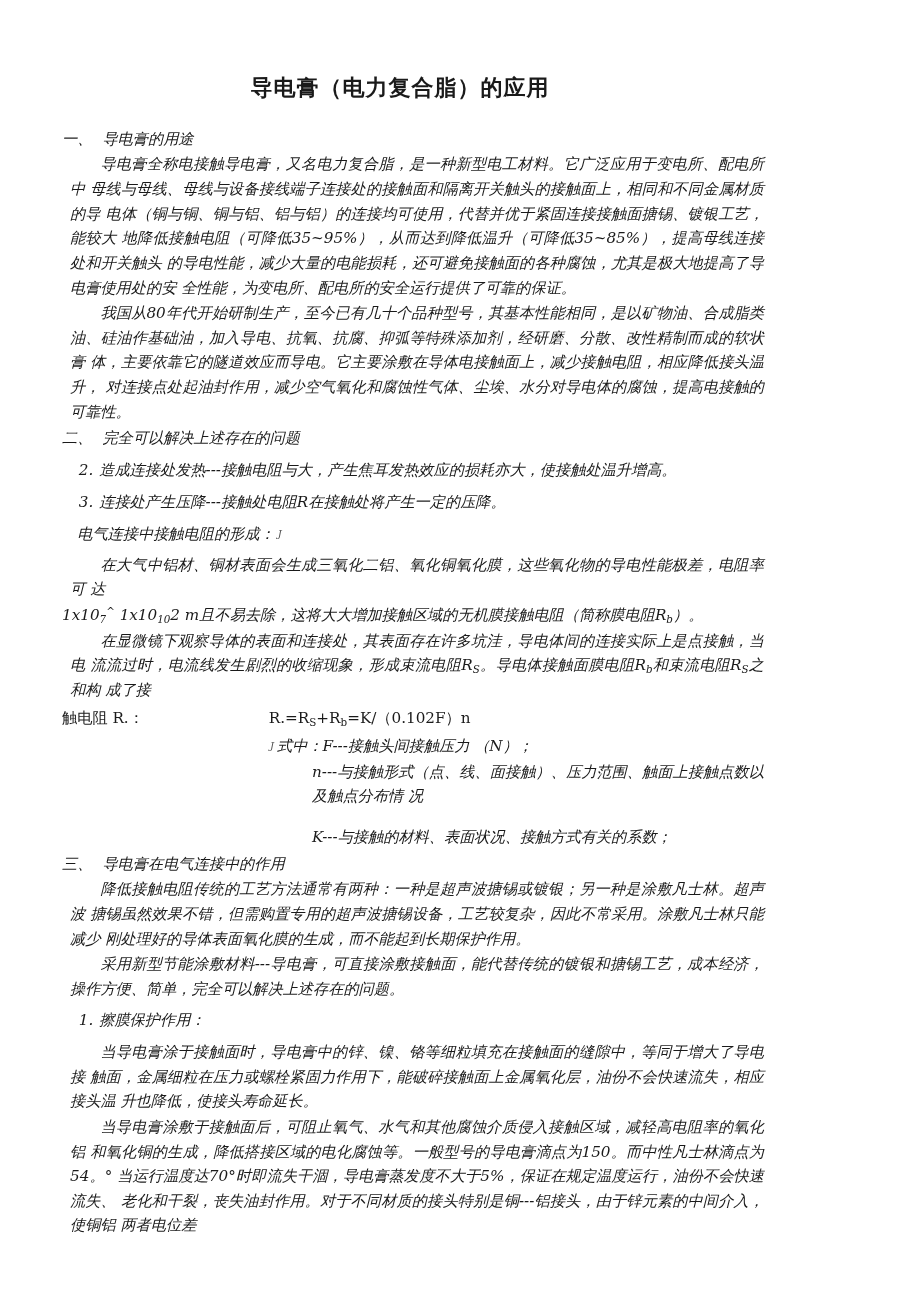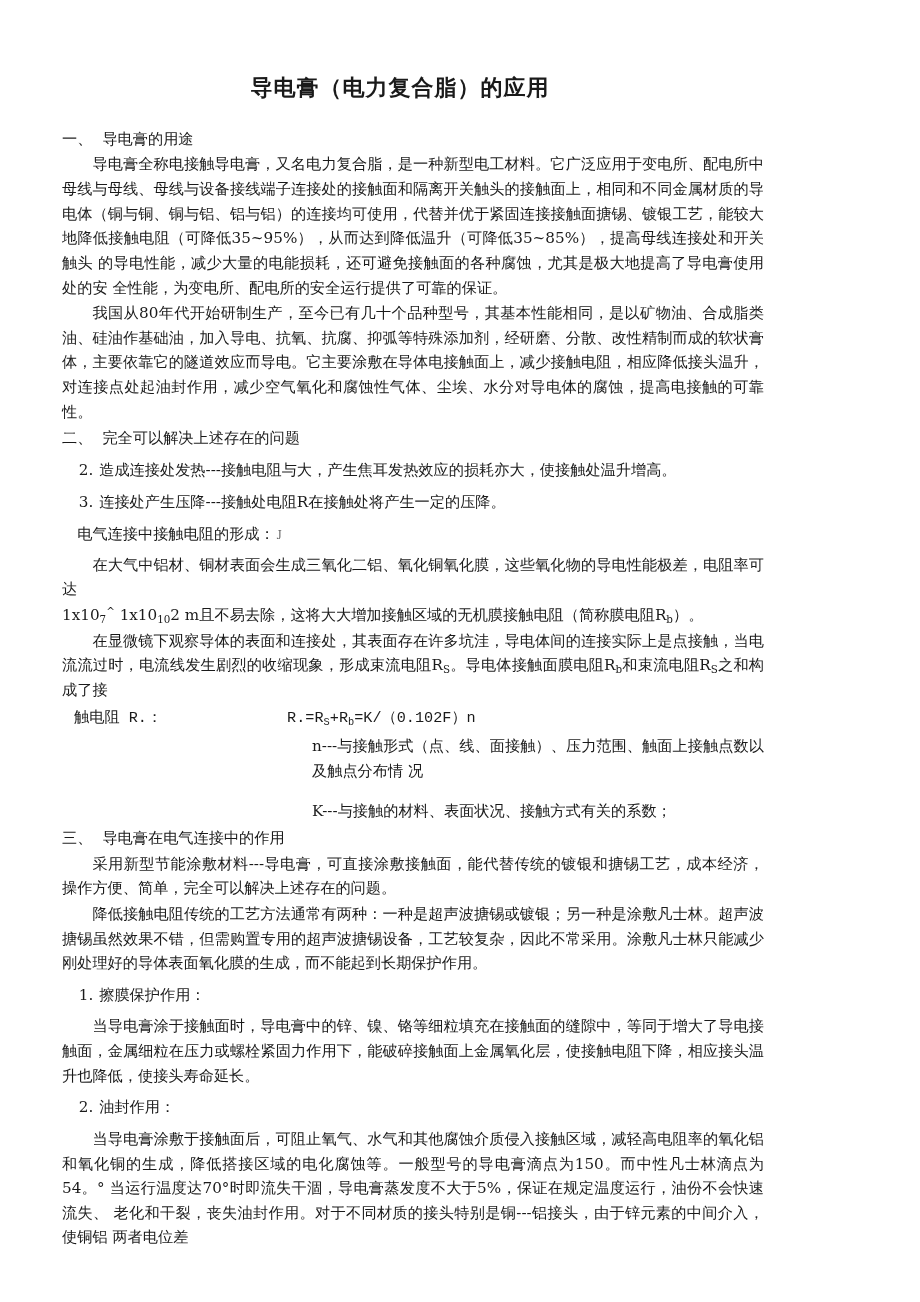--- a/index.html
+++ b/index.html
@@ -29,31 +29,33 @@
   }
   .body-area {
     padding: 22px 36px 0 62px;
     font-size: 15.2px;
     line-height: 1.62;
     text-align: justify;
     text-justify: inter-ideograph;
   }
   p {
     margin: 0 0 1px 0;
+    font-style: italic;
   }
   .heading {
     margin: 2px 0 1px 0;
     text-indent: 0;
   }
   .heading .num {
     margin-right: 10px;
   }
   .para {
     text-indent: 2em;
     margin-bottom: 1px;
+    margin-left: 8px;
   }
   .para-flush {
     text-indent: 0;
   }
   .listitem {
     text-indent: 0;
     padding-left: 1.1em;
     margin: 7px 0 7px 0;
   }
   .listitem .lnum {
@@ -85,22 +87,21 @@
   sub {
     font-size: 0.68em;
     vertical-align: -0.25em;
   }
   sup {
     font-size: 0.68em;
     vertical-align: 0.45em;
   }
   .formula-row {
     display: flex;
-    margin: 3px 0 4px 12px;
-    font-family: Liberation Mono, monospace;
+    margin: 3px 0 4px 0;
   }
   .formula-label {
     white-space: nowrap;
   }
   .formula-expr {
     padding-left: 125px;
     white-space: nowrap;
   }
 </style>
 </head>
@@ -142,33 +143,33 @@
 
     <p class="para">
       <span>在显微镜下观察导体的表面和连接处，其表面存在许多坑洼，导电体间的连接实际上是点接触，当电 流流过时，电流线发生剧烈的收缩现象，形成束流电阻R</span><sub>S</sub><span>。导电体接触面膜电阻R</span><sub>b</sub><span>和束流电阻R</span><sub>S</sub><span>之和构 成了接</span>
     </p>
 
     <div class="formula-row">
       <span class="formula-label">触电阻 R.：</span>
       <span class="formula-expr"><span>R</span><span>.=R</span><sub>S</sub><span>+R</span><sub>b</sub><span>=K/（0.102F）n</span></span>
     </div>
 
+    <p class="indent-note">
+      <span class="tiny-j">J</span><span>式中：F---接触头间接触压力 （N）；</span>
+    </p>
     <p class="indent-note2">n---与接触形式（点、线、面接触）、压力范围、触面上接触点数以及触点分布情 况</p>
     <p class="indent-note3">K---与接触的材料、表面状况、接触方式有关的系数；</p>
 
     <p class="heading">
       <span class="num">三、</span><span>导电膏在电气连接中的作用</span>
     </p>
+    <p class="para">降低接触电阻传统的工艺方法通常有两种：一种是超声波搪锡或镀银；另一种是涂敷凡士林。超声波 搪锡虽然效果不错，但需购置专用的超声波搪锡设备，工艺较复杂，因此不常采用。涂敷凡士林只能减少 刚处理好的导体表面氧化膜的生成，而不能起到长期保护作用。</p>
     <p class="para">采用新型节能涂敷材料---导电膏，可直接涂敷接触面，能代替传统的镀银和搪锡工艺，成本经济， 操作方便、简单，完全可以解决上述存在的问题。</p>
-    <p class="para">降低接触电阻传统的工艺方法通常有两种：一种是超声波搪锡或镀银；另一种是涂敷凡士林。超声波 搪锡虽然效果不错，但需购置专用的超声波搪锡设备，工艺较复杂，因此不常采用。涂敷凡士林只能减少 刚处理好的导体表面氧化膜的生成，而不能起到长期保护作用。</p>
 
     <p class="listitem">
       <span class="lnum">1.</span><span>擦膜保护作用：</span>
     </p>
-    <p class="para">当导电膏涂于接触面时，导电膏中的锌、镍、铬等细粒填充在接触面的缝隙中，等同于增大了导电接 触面，金属细粒在压力或螺栓紧固力作用下，能破碎接触面上金属氧化层，使接触电阻下降，相应接头温 升也降低，使接头寿命延长。</p>
+    <p class="para">当导电膏涂于接触面时，导电膏中的锌、镍、铬等细粒填充在接触面的缝隙中，等同于增大了导电接 触面，金属细粒在压力或螺栓紧固力作用下，能破碎接触面上金属氧化层，油份不会快速流失，相应接头温 升也降低，使接头寿命延长。</p>
 
-    <p class="listitem">
-      <span class="lnum">2.</span><span>油封作用：</span>
-    </p>
     <p class="para">当导电膏涂敷于接触面后，可阻止氧气、水气和其他腐蚀介质侵入接触区域，减轻高电阻率的氧化铝 和氧化铜的生成，降低搭接区域的电化腐蚀等。一般型号的导电膏滴点为150。而中性凡士林滴点为54。° 当运行温度达70°时即流失干涸，导电膏蒸发度不大于5%，保证在规定温度运行，油份不会快速流失、 老化和干裂，丧失油封作用。对于不同材质的接头特别是铜---铝接头，由于锌元素的中间介入，使铜铝 两者电位差</p>
 
   </div>
 </div>
 
 </body></html>

